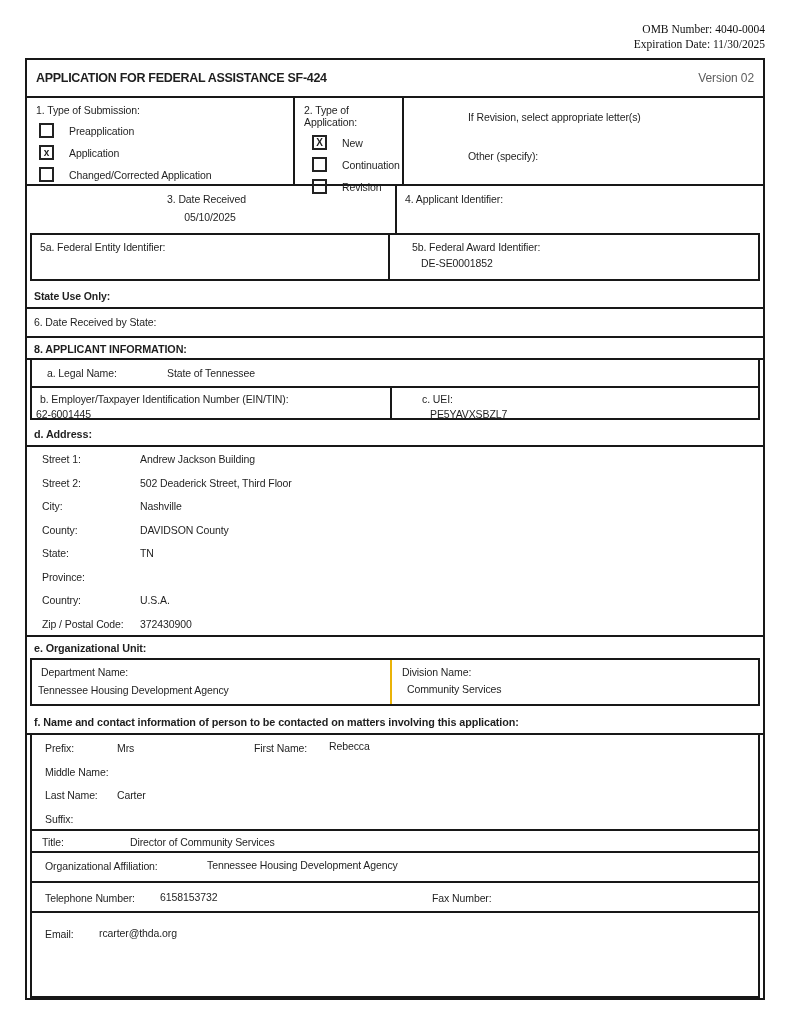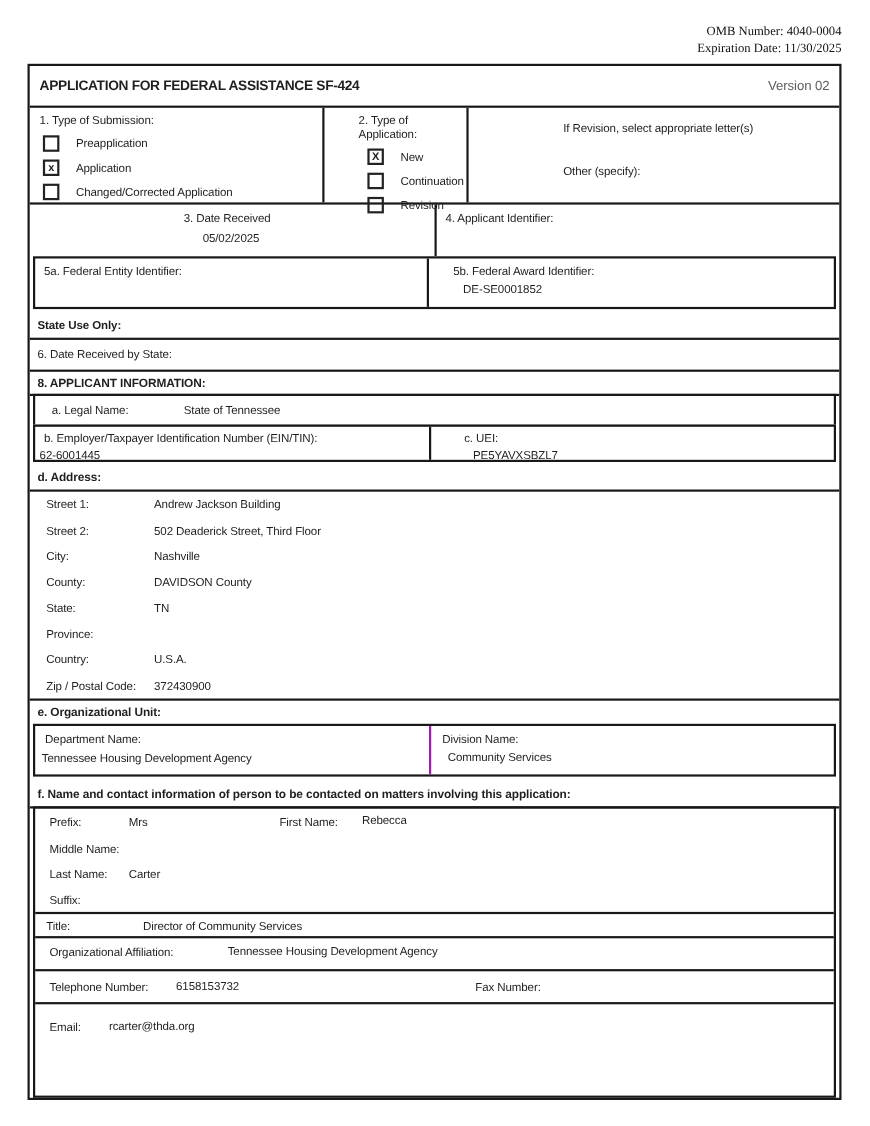--- a/index.html
+++ b/index.html
@@ -22,21 +22,21 @@
     border: 2px solid #181818;
     display: flex; flex-direction: column;
     font-size: 10.5px; letter-spacing: -0.1px;
     background: #fff;
   }
   .bb { border-bottom: 2px solid #181818; }
   .hdr { height: 38px; display: flex; justify-content: space-between; align-items: center; padding: 0 9px; gap: 20px; }
   .hdr-title { font-weight: bold; font-size: 12.5px; letter-spacing: -0.3px; }
   .hdr-version { font-size: 12px; color: #5d5d5d; }
 
-  .sec12 { height: 88px; display: flex; gap: 22px; }
+  .sec12 { height: 88px; display: flex; }
   .s1 { width: 268px; border-right: 2px solid #181818; padding: 6px 0 0 9px; }
   .s2 { width: 109px; border-right: 2px solid #181818; padding: 6px 0 0 9px; }
   .s3 { flex: 1; position: relative; }
   .ckrow { display: flex; align-items: center; margin: 7px 0 0 3px; }
   .cb {
     width: 15px; height: 15px; border: 2px solid #222; flex: none;
     display: flex; align-items: center; justify-content: center;
     font-size: 10px; font-weight: bold; margin-right: 15px;
   }
   .s2 .ckrow { margin-left: 8px; }
@@ -70,21 +70,21 @@
 
   .seclbl { font-weight: bold; font-size: 10.8px; }
   .dhdr { height: 27px; padding: 8px 0 0 7px; }
   .addr { border-bottom: 2px solid #181818; }
   .addr-row { height: 23.5px; position: relative; }
   .addr-row .flbl { position: absolute; left: 15px; top: 6px; }
   .addr-row .fval { position: absolute; left: 113px; top: 6px; }
 
   .ehdr { height: 21px; padding: 5px 0 16px 7px; }
   .deptbox { height: 48px; display: flex; }
-  .dp1 { width: 360px; border-right: 2px solid #a21caf; padding: 6px 0 0 9px; }
+  .dp1 { width: 360px; border-right: 2px solid #eab308; padding: 6px 0 0 9px; }
   .dp1 .fval { display: block; margin: 6px 0 0 -3px; }
   .dp2 { flex: 1; padding: 6px 0 0 10px; }
   .dp2 .fval { display: block; margin: 5px 0 0 5px; }
 
   .fhdr { height: 29px; padding: 10px 0 0 7px; }
   .contact { flex: 1; margin: -2px 3px 0; border: 2px solid #181818; display: flex; flex-direction: column; }
   .crow { position: relative; }
   .crow .flbl { position: absolute; left: 13px; top: 7px; }
   .r-prefix { height: 24px; } .r-middle { height: 23px; } .r-last { height: 24px; }
   .r-suffix { height: 25px; border-bottom: 2px solid #181818; }
@@ -147,21 +147,21 @@
       </div>
       <div class="s3">
         <span class="revnote">If Revision, select appropriate letter(s)</span>
         <span class="otherlab">Other (specify):</span>
       </div>
     </div>
 
     <div class="row34">
       <div class="c3">
         <span>3. Date Received</span>
-        <span class="fval">05/02/2025</span>
+        <span class="fval">05/10/2025</span>
       </div>
       <div class="c4">
         <span>4. Applicant Identifier:</span>
         <span class="fval"></span>
       </div>
     </div>
 
     <div class="box5 inset">
       <div class="c5a">
         <span>5a. Federal Entity Identifier:</span>

